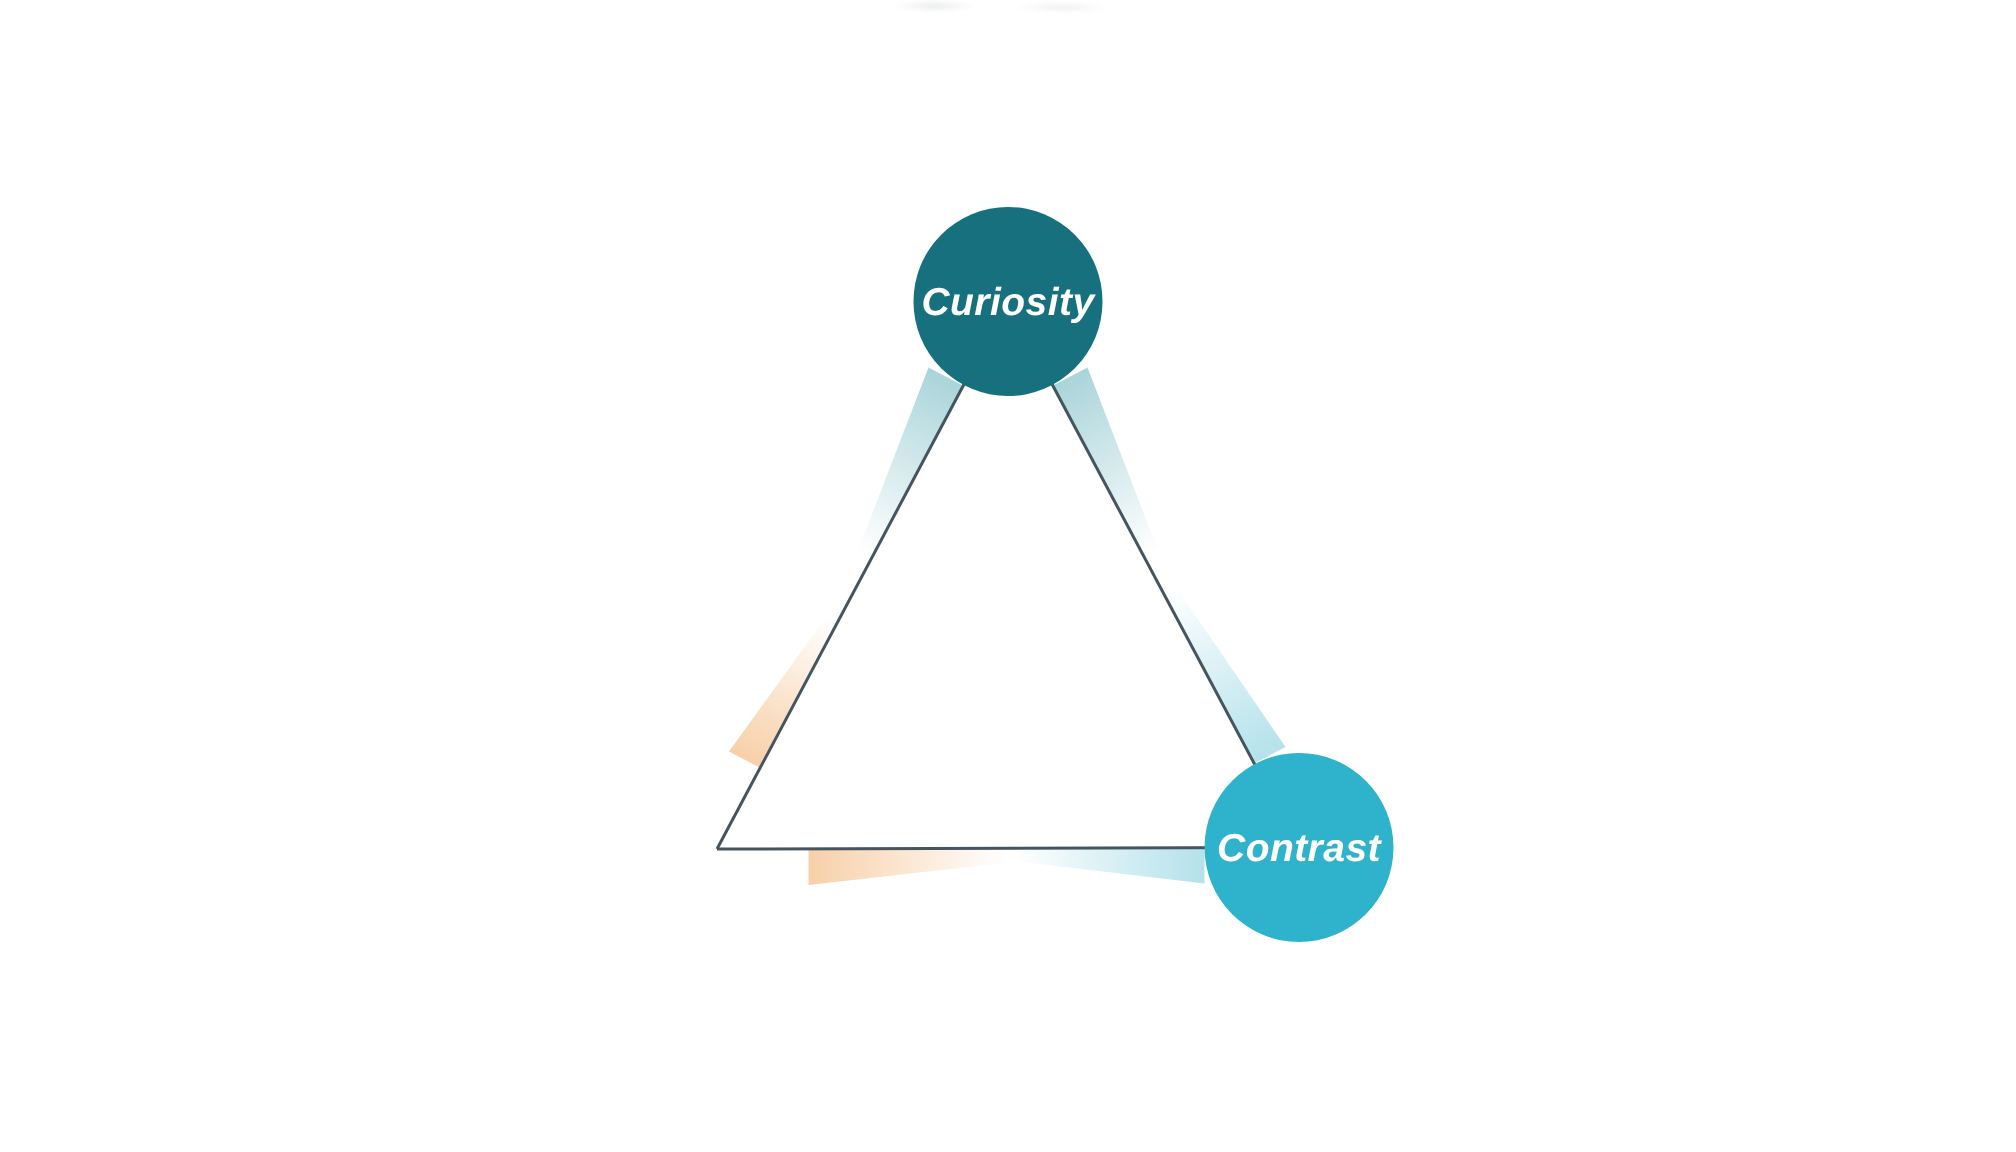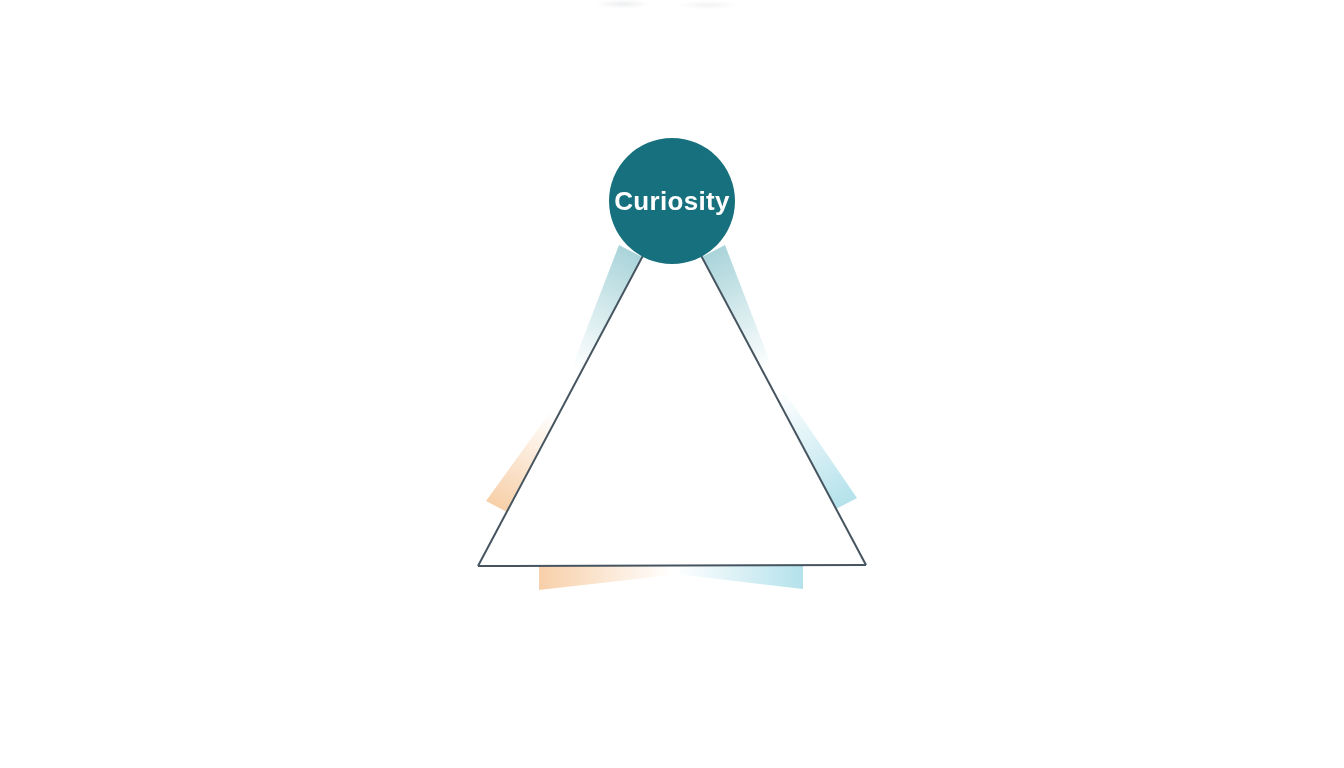--- a/index.html
+++ b/index.html
@@ -53,21 +53,21 @@
     background:
       radial-gradient(ellipse 40px 6px at 25px 4px, rgba(190,195,200,0.30), rgba(190,195,200,0) 70%),
       radial-gradient(ellipse 45px 6px at 110px 5px, rgba(190,195,200,0.22), rgba(190,195,200,0) 70%);
     filter: blur(1px);
     pointer-events: none;
   }
 </style>
 </head>
 <body>
 
-<div class="stage" style="background-color: rgb(255, 255, 255);">
+<div class="stage" style="background-color: rgb(255, 255, 255); font-style: italic;">
 
   <svg class="edges-svg" viewBox="0 0 1344 768" aria-hidden="true">
     <defs>
       <linearGradient id="g-cur-l" gradientUnits="userSpaceOnUse" x1="642" y1="257" x2="581" y2="372">
         <stop offset="0" stop-opacity="0.95" stop-color="#a5d2d8"></stop>
         <stop offset="1" stop-opacity="0" stop-color="#a5d2d8"></stop>
       </linearGradient>
       <linearGradient id="g-cur-r" gradientUnits="userSpaceOnUse" x1="702" y1="257" x2="763" y2="372">
         <stop offset="0" stop-opacity="0.95" stop-color="#a5d2d8"></stop>
         <stop offset="1" stop-opacity="0" stop-color="#a5d2d8"></stop>
@@ -100,16 +100,19 @@
     <line x1="672" y1="201" x2="478" y2="566" stroke-width="2" stroke="#45545f"></line>
     <line x1="672" y1="201" x2="866" y2="565" stroke-width="2" stroke="#45545f"></line>
     <line x1="478" y1="566" x2="866" y2="565" stroke-width="2" stroke="#45545f"></line>
   </svg>
 
   <div class="node node-curiosity" style="background-color: rgb(23, 112, 125);">
     <span class="node-label" style="color: rgb(255, 255, 255);">Curiosity</span>
   </div>
 
 
+  <div class="node node-contrast" style="background-color: rgb(47, 179, 205);">
+    <span class="node-label" style="color: rgb(255, 255, 255);">Contrast</span>
+  </div>
 
   <div class="top-artifact"></div>
 
 </div>
 
 </body></html>

